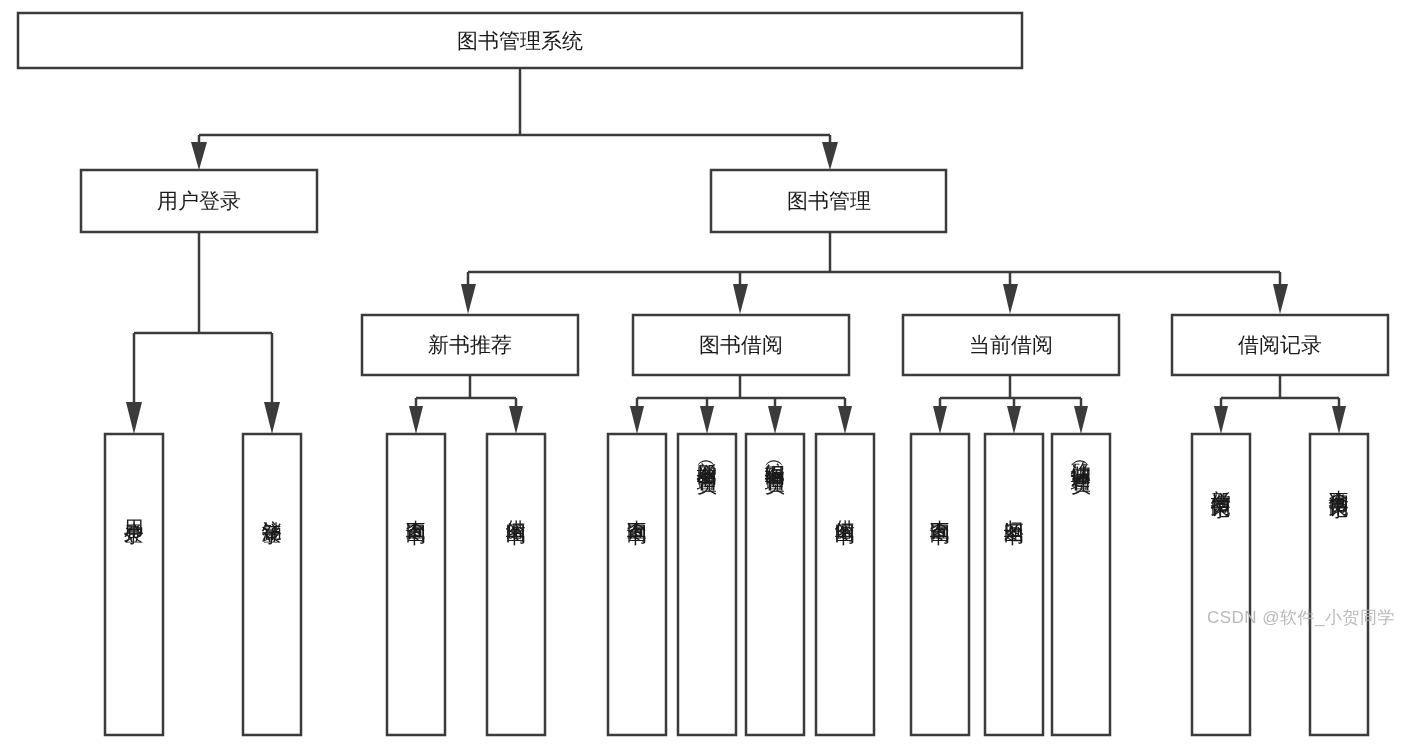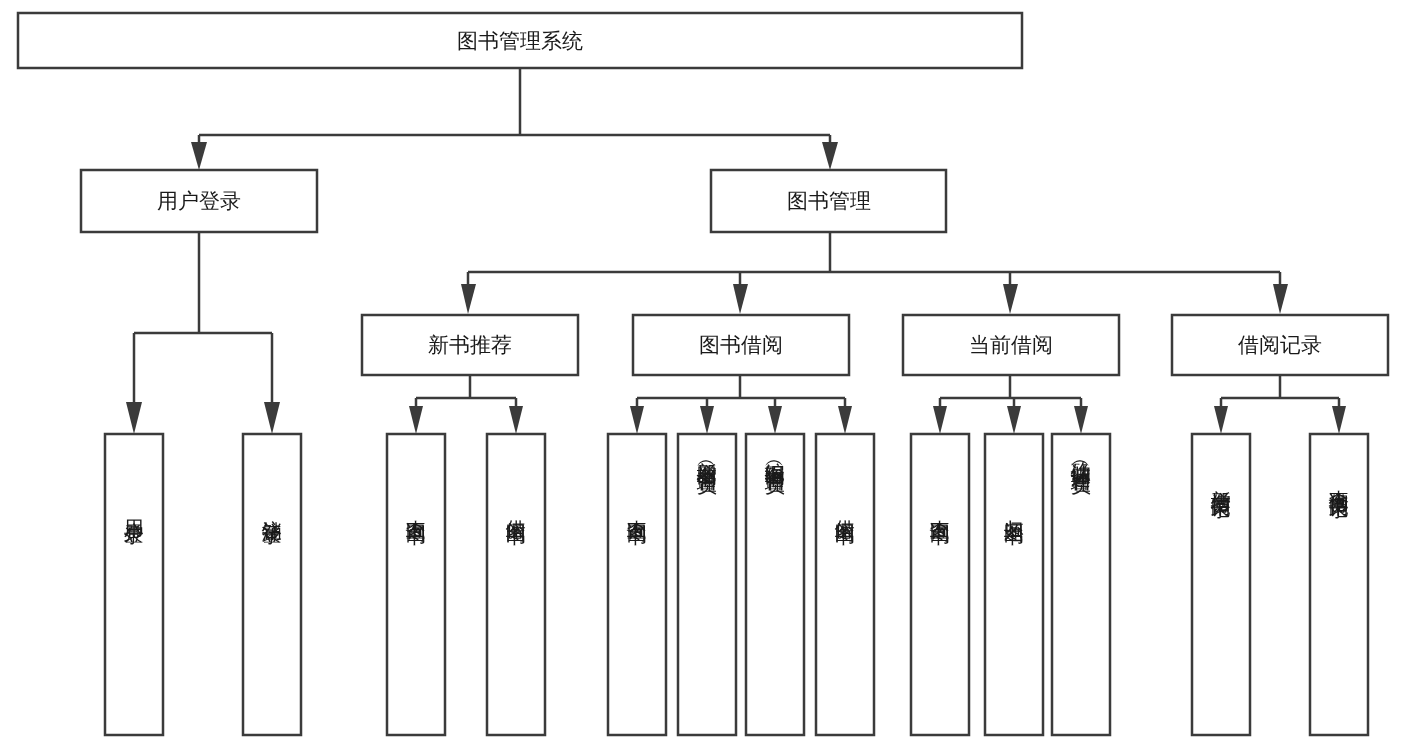--- a/index.html
+++ b/index.html
@@ -236,14 +236,15 @@
   <div class="leaf-label-wrap" style="left:1052px; top:434px; width:58px; height:301px;">
     <span class="leaf-label" style="margin-top:12px;">确认归还（管理员）</span>
   </div>
   <div class="leaf-label-wrap" style="left:1192px; top:434px; width:58px; height:301px;">
     <span class="leaf-label" style="margin-top:40px;">新增借阅记录</span>
   </div>
   <div class="leaf-label-wrap" style="left:1310px; top:434px; width:58px; height:301px;">
     <span class="leaf-label" style="margin-top:40px;">查询借阅记录</span>
   </div>
 
+  <div class="watermark">CSDN @软件_小贺同学</div>
 
 </div>
 
 </body></html>

